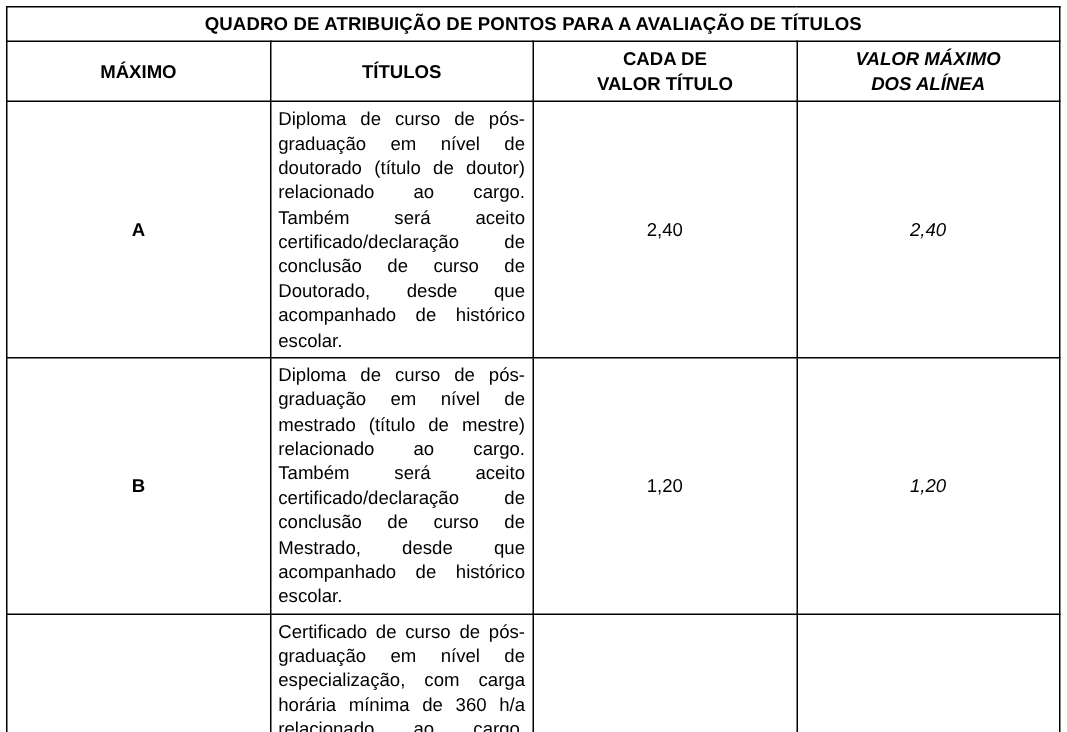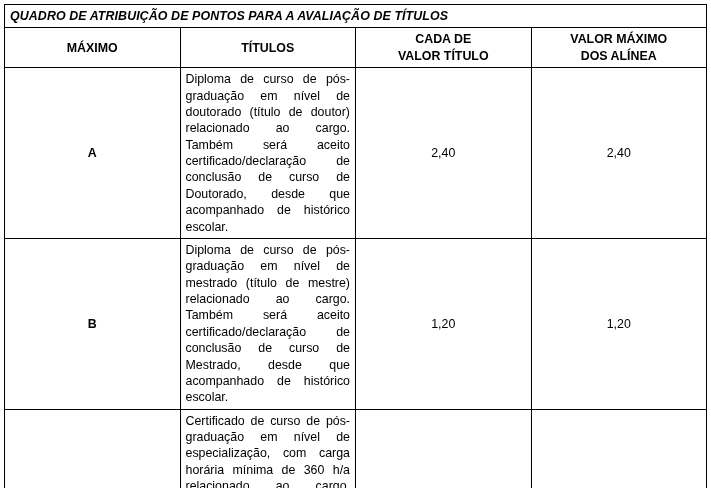--- a/index.html
+++ b/index.html
@@ -27,26 +27,25 @@
     border: 1px solid #000;
   }
   table.qt td, table.qt th {
     border: 1px solid #000;
     vertical-align: middle;
     padding: 3px 5px;
     font-size: 12.4px;
     line-height: 1.32;
   }
   .title-row td {
-    text-align: left;
+    text-align: center;
     font-weight: bold;
     font-size: 12.8px;
     letter-spacing: .1px;
     padding: 5px 4px;
-    font-style: italic;
   }
   .head-row td {
     text-align: center;
     font-weight: bold;
     font-size: 12.6px;
     padding: 5px 3px;
     line-height: 1.25;
   }
   .c-alinea {
     width: 68px;
@@ -60,20 +59,21 @@
     text-justify: inter-word;
     padding: 6px 7px 6px 7px;
   }
   .c-valor {
     width: 117px;
     text-align: center;
   }
   .c-maximo {
     width: 125px;
     text-align: center;
+    font-style: italic;
   }
   .nowrapjust {
     display: block;
   }
 </style>
 </head>
 <body>
 
 <div class="doc">
   <table class="qt">

